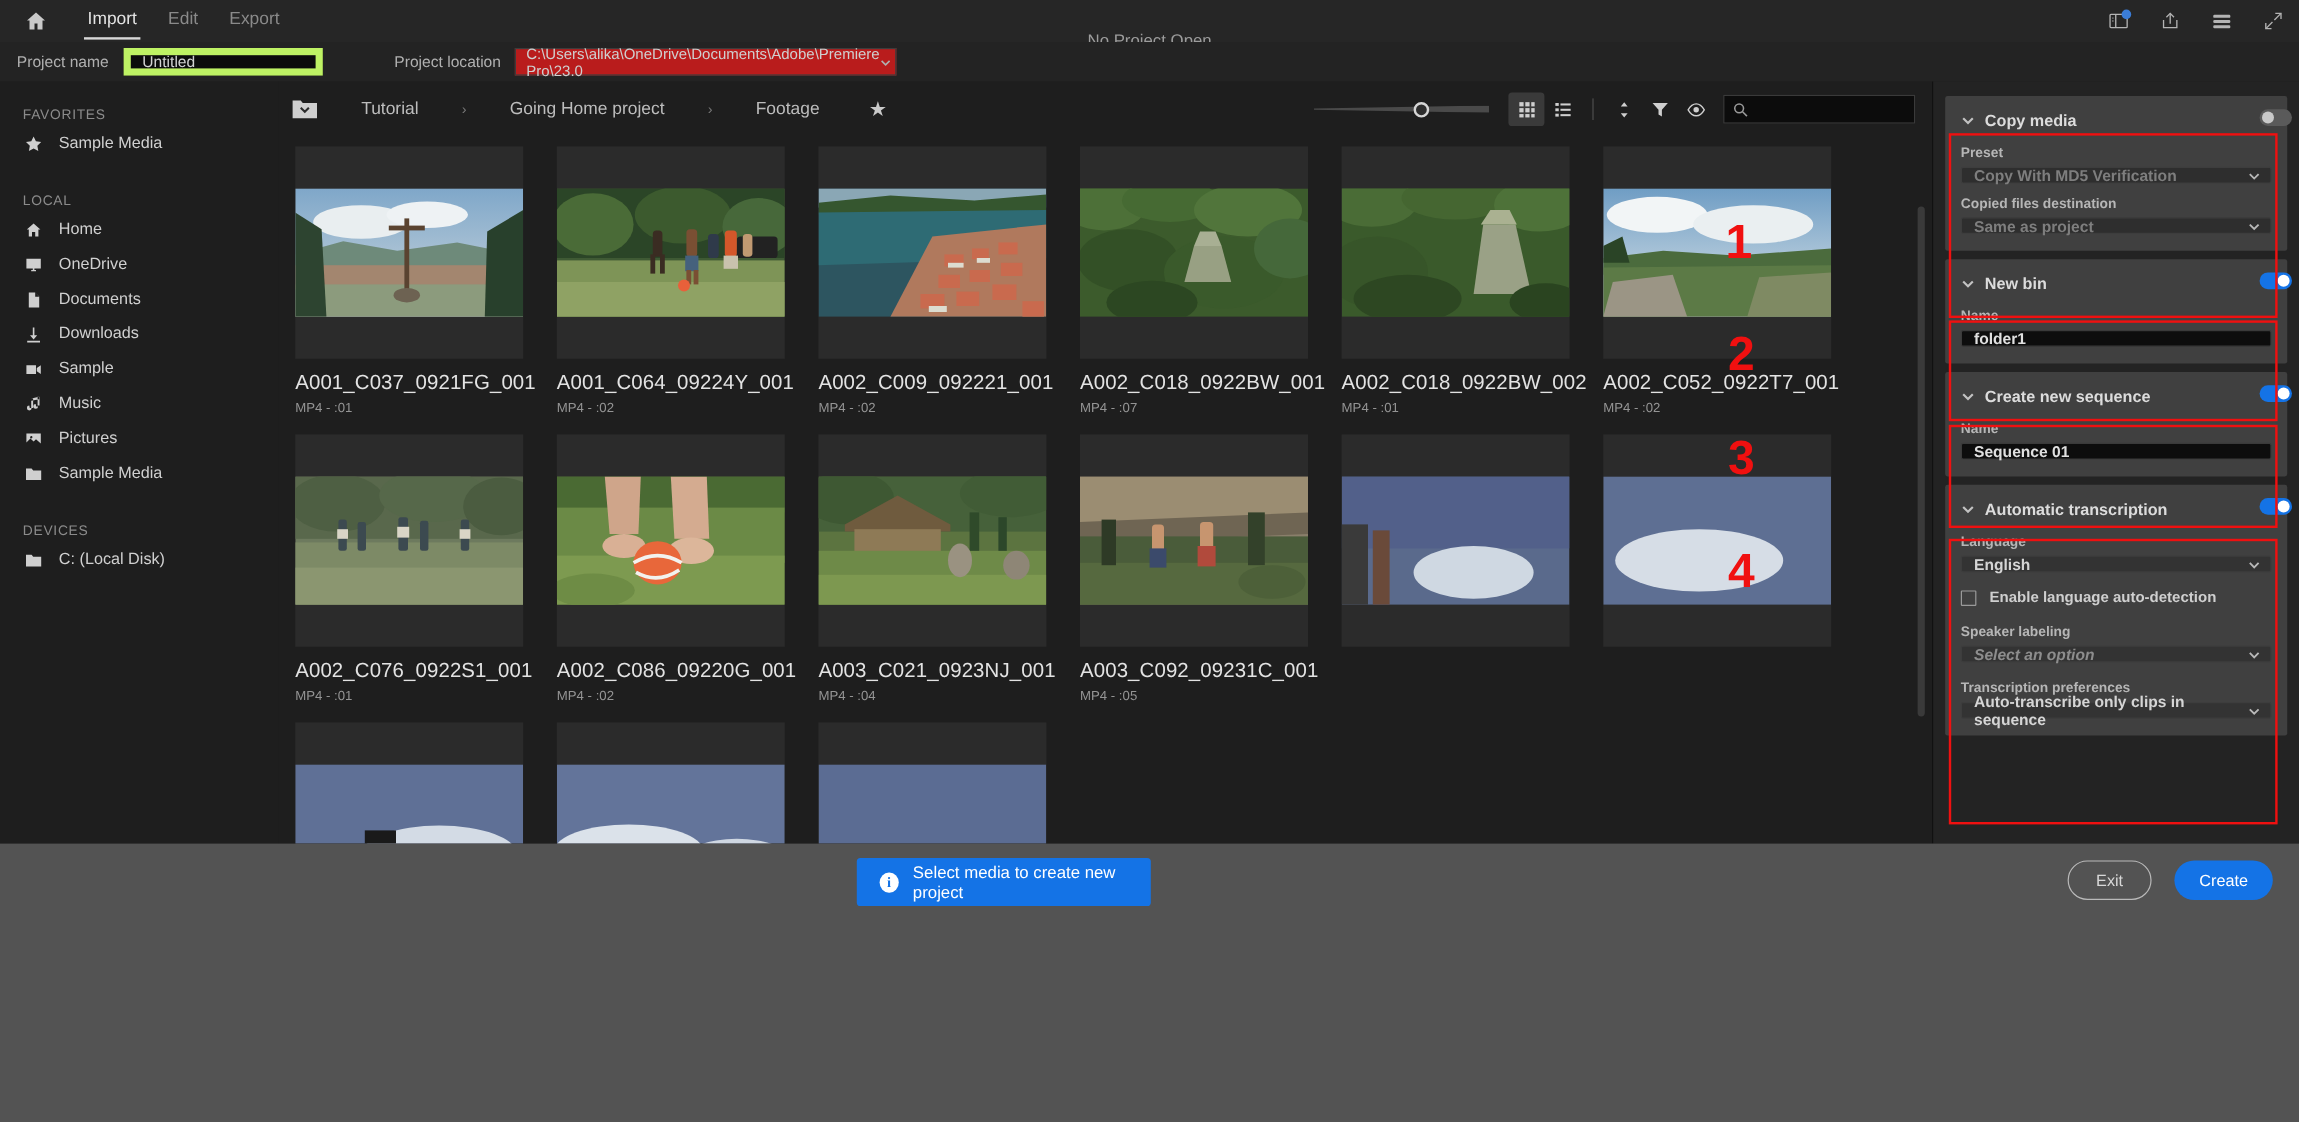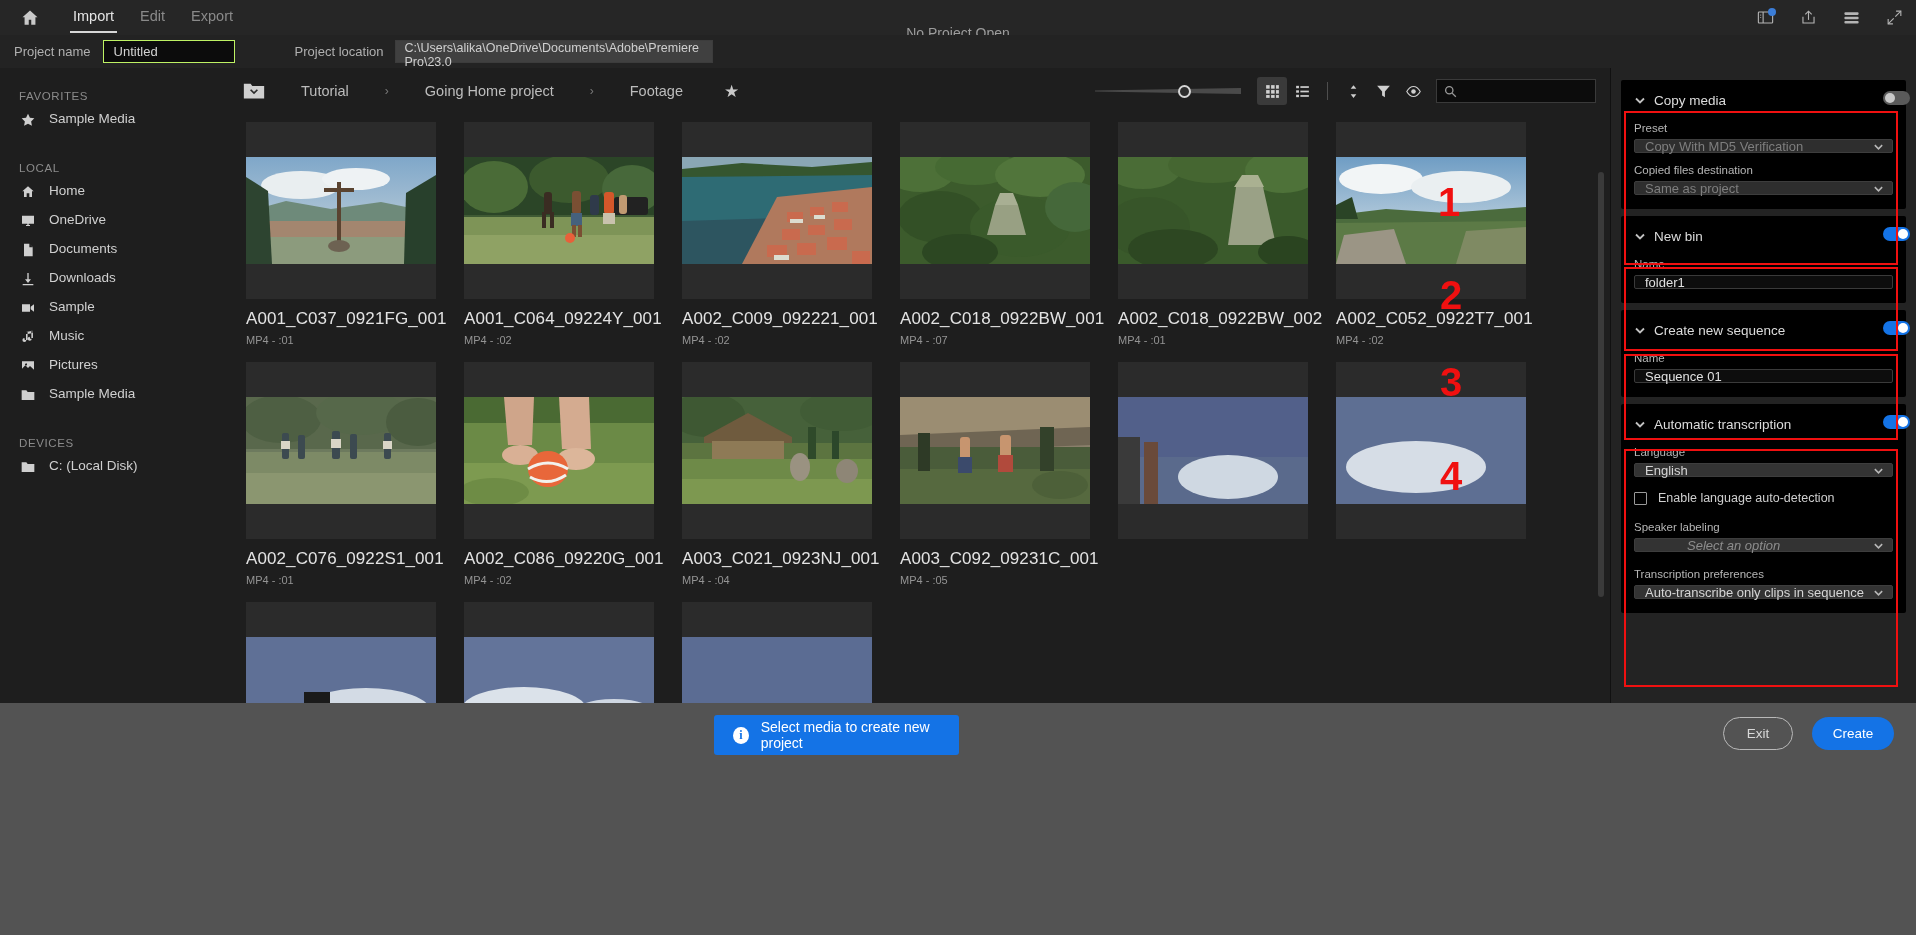--- a/index.html
+++ b/index.html
@@ -42,32 +42,31 @@
   .notif-dot { position:absolute; right:1px; top:2px; width:8px; height:8px; border-radius:50%; background:#3b7dd8; }
 
   
   .projrow {
     position:absolute; left:0; top:35px; width:1916px; height:33px;
     background:#232323; display:flex; align-items:center;
   }
   .lbl { font-size:13px; color:#b0b0b0; }
   .proj-name-label { margin-left:14px; }
   .proj-name-input {
-    margin-left:12px; width:132px; height:23px; background:#0c0c0c;
-    border:1px solid #bef264; color:#d2d2d2; font-size:13px;
+    margin-left:12px; width:166px; height:23px; background:#0c0c0c;
+    border:6px solid #bef264; color:#d2d2d2; font-size:13px;
     padding-left:10px; display:flex; align-items:center;
     font-family:"Liberation Sans", sans-serif;
   }
   .proj-loc-label { margin-left:60px; }
   .proj-loc-select {
-    margin-left:12px; width:318px; height:23px; background:#404040;
+    margin-left:12px; width:318px; height:23px; background:#b91c1c;
     border:1px solid #3c3c3c; color:#cfcfcf; font-size:12.5px;
     padding-left:8px; display:flex; align-items:center; justify-content:space-between;
     padding-right:8px;
-    flex-direction:column;
   }
   .chev { width:10px; height:10px; stroke:#b0b0b0; stroke-width:1.6; fill:none; flex:none; }
 
   
   .sidebar {
     position:absolute; left:0; top:68px; width:232px; height:635px;
     background:#1e1e1e; padding-top:22px;
   }
   .sb-group { font-size:11.5px; letter-spacing:.6px; color:#8b8b8b; padding:0 0 0 19px; margin-bottom:9px; }
   .sb-group.second { margin-top:22px; }
@@ -112,36 +111,36 @@
   .cmeta { font-size:11px; color:#949494; margin-top:5px; }
 
   .vscroll { position:absolute; right:6px; top:58px; width:6px; height:425px; background:#3a3a3a; border-radius:3px; }
 
   
   .rightpanel {
     position:absolute; left:1610px; top:68px; width:306px; height:635px;
     background:#232323; border-left:1px solid #111;
   }
   .rp-title { font-size:14.5px; color:#e2e2e2; padding:14px 0 0 21px; }
-  .section { margin:0 10px; padding:9px 13px 14px 13px; background:#000000; border-radius:2px; position:relative; }
+  .section { margin:0 10px; padding:9px 13px 14px 13px; background:#404040; border-radius:2px; position:relative;font-weight:bold; }
   .sec-head { display:flex; align-items:center; height:22px; }
   .sec-chev { width:12px; height:12px; margin-right:8px; stroke:#c2c2c2; stroke-width:1.8; fill:none; }
   .sec-title { font-size:13.5px; color:#dcdcdc; }
   .toggle { position:absolute; right:-4px; top:11px; width:27px; height:14px; border-radius:7px; background:#5a5a5a; }
   .toggle .knob { position:absolute; left:2px; top:2px; width:10px; height:10px; border-radius:50%; background:#c9c9c9; }
   .toggle.on { background:#1473e6; }
   .toggle.on .knob { left:15px; background:#fff; }
   .fieldlabel { font-size:11.5px; color:#b6b6b6; margin-top:11px; margin-bottom:5px; }
   .select, .textinput {
     height:14px; background:#333333; border:1px solid #3d3d3d; border-radius:2px;
     display:flex; align-items:center; padding:0 8px 0 10px; font-size:13px; color:#d5d5d5;
     justify-content:space-between;
   }
   .select.dim { color:#7e7e7e; background:#2e2e2e; }
-  .select.placeholder-it span:first-child { font-style:italic; color:#8d8d8d;margin-left:42px; }
+  .select.placeholder-it span:first-child { font-style:italic; color:#8d8d8d; }
   .textinput { background:#0d0d0d; border:1px solid #3a3a3a; color:#e0e0e0; }
   .select .chev2 { width:11px; height:11px; stroke:#b8b8b8; stroke-width:1.7; fill:none; flex:none; }
   .checkrow { display:flex; align-items:center; gap:11px; margin-top:14px; }
   .cbox { width:13px; height:13px; border:1.5px solid #9a9a9a; border-radius:1px; flex:none; }
   .checklabel { font-size:12.5px; color:#cfcfcf; }
   .sec-gap { height:7px; }
 
   
   .redbox { position:absolute; border:2.5px solid #f01010; pointer-events:none; z-index:30; }
   .rednum { position:absolute; color:#f01010; font-size:40px; font-weight:700; z-index:31;

